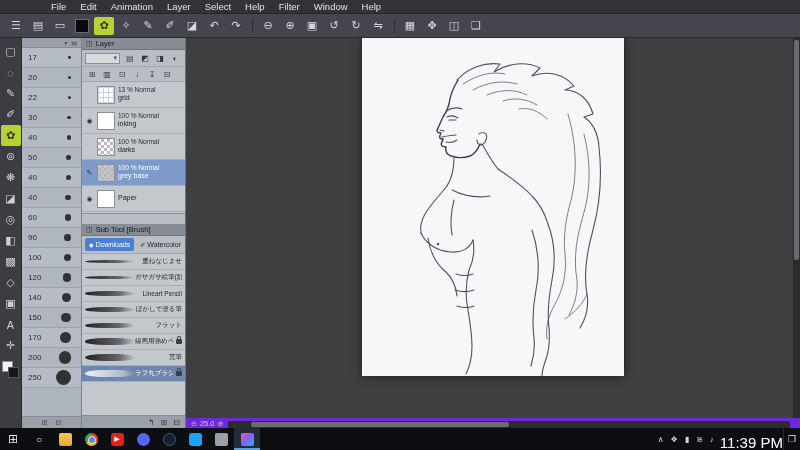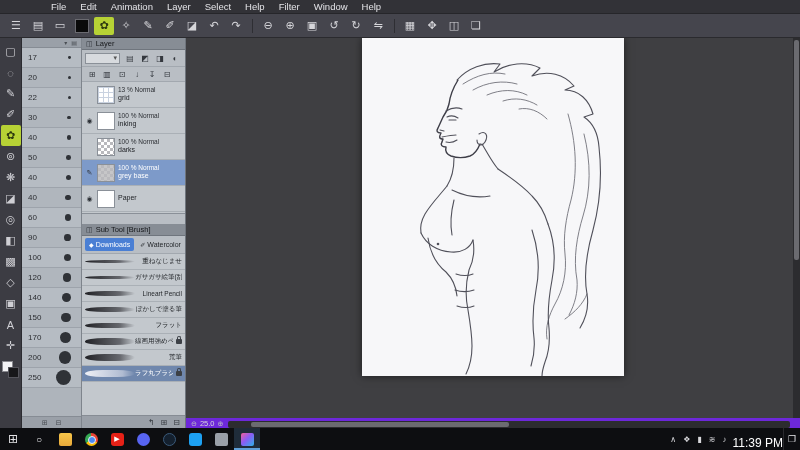--- a/index.html
+++ b/index.html
@@ -113,21 +113,21 @@
   .tb-app.youtube .ico{background:#e62117;border-radius:3px;}
   .tb-app.discord .ico{background:#5865f2;border-radius:50%;}
   .tb-app.steam .ico{background:#14202e;border-radius:50%;border:1px solid #3a5a7a;}
   .tb-app.twitter .ico{background:#1da1f2;border-radius:3px;}
   .tb-app.sai .ico{background:#9aa0a8;border-radius:2px;}
   .tb-app.csp .ico{background:linear-gradient(135deg,#f0609a,#8a5cf5 45%,#2bb3e8);border-radius:2px;}
   .tb-app.active{background:#1f2c3a;box-shadow:inset 0 -2px 0 #5f9fd8;}
   .tb-spacer{flex:1;}
   .tray{display:flex;align-items:center;gap:7px;padding:0 6px;color:#d8d8dc;}
   .tray-icon{font-size:8px;}
-  .clock{font-size:12px;color:#fff;margin-top:7px;}
+  .clock{font-size:15px;color:#fff;margin-top:7px;}
   .notif{font-size:9px;color:#e8e8ec;border-left:1px solid #2a2a2e;height:22px;display:flex;align-items:center;padding:0 4px;}
 </style>
 </head>
 <body>
 
 <div id="app">
 
 
   <div class="menubar">
 

